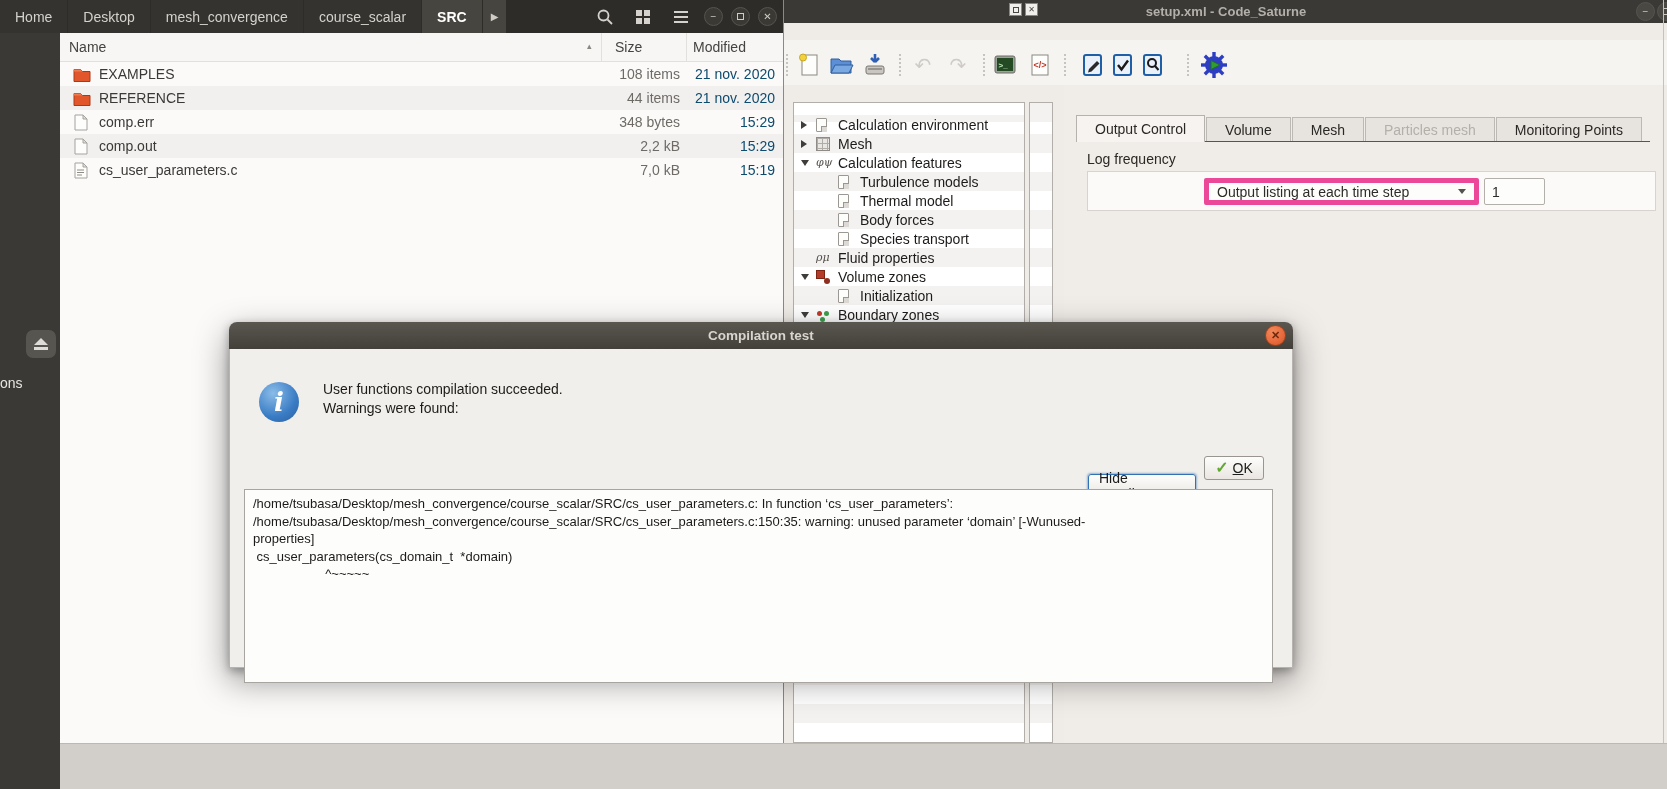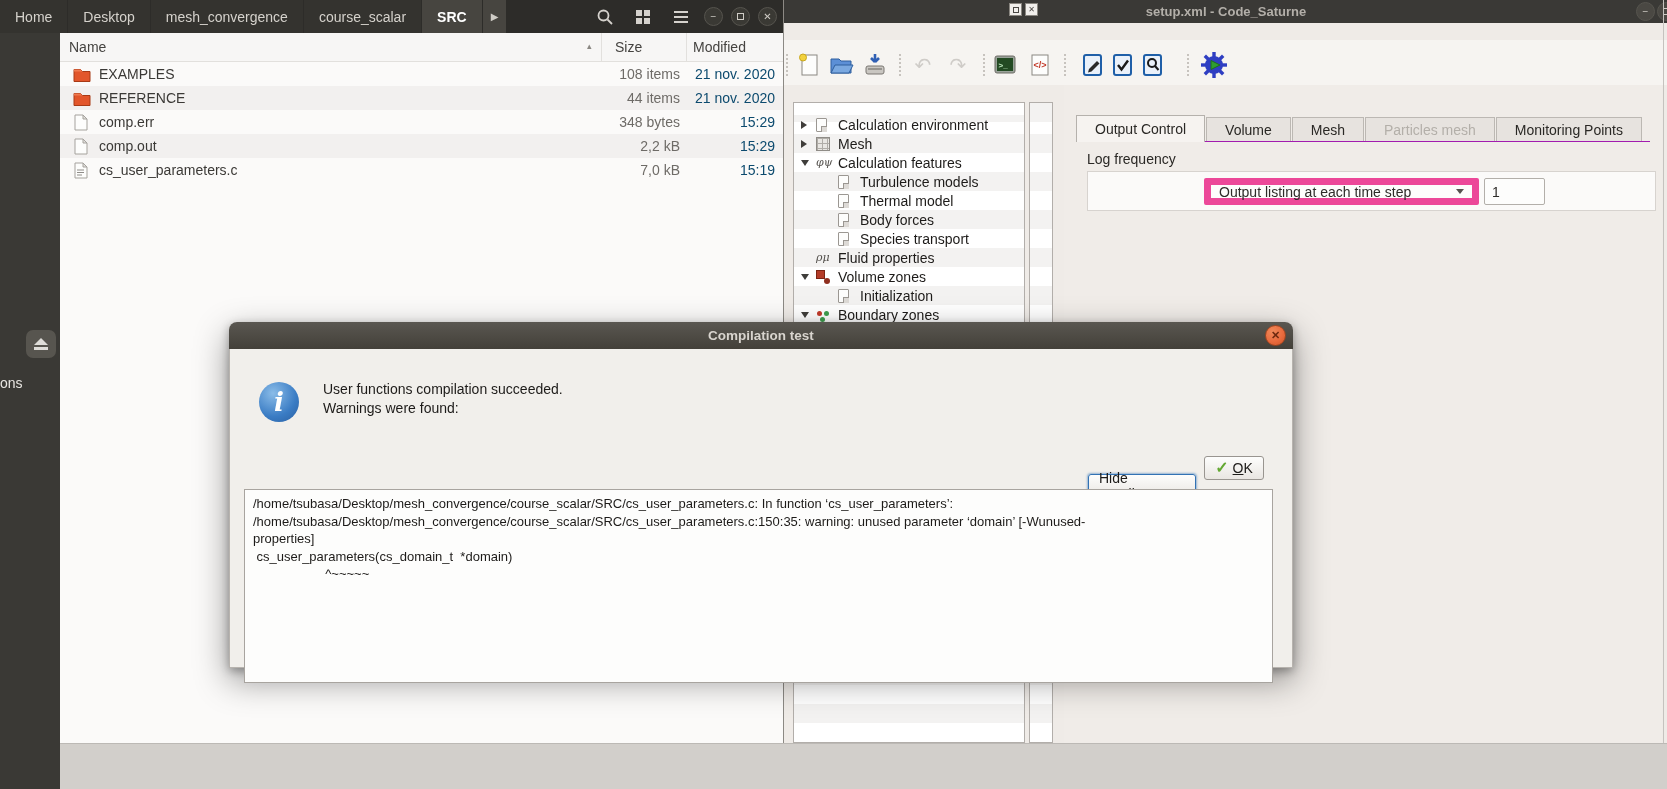--- a/index.html
+++ b/index.html
@@ -111,21 +111,21 @@
   .cs-tabbar { position:absolute; left:12px; top:30px; right:12px; height:27px; display:flex; align-items:flex-end;
                border-bottom:1px solid #a21caf; }
   .cs-tab { padding:0 18px; height:24px; display:flex; align-items:center; background:#e7e3df;
             border:1px solid #bcb8b3; border-bottom:none; margin-right:1px; color:#2a2825; white-space:nowrap; }
   .cs-tab.active { height:27px; background:#f6f3f0; border-color:#b5b1ac; margin-bottom:-1px; z-index:2; }
   .cs-tab.disabled { color:#b3afa9; }
   .cs-grouplabel { position:absolute; left:23px; top:66px; color:#2a2825; }
   .cs-groupbox { position:absolute; left:23px; top:86px; width:569px; height:40px; background:#fbfaf9;
                  border:1px solid #d7d3cf; }
   .cs-combo { position:absolute; left:116px; top:6px; width:275px; height:27px; background:#fdfdfc;
-              border:7px solid #ec4899; border-radius:2px; display:flex; align-items:center; padding:0 8px; }
+              border:5px solid #ec4899; border-radius:2px; display:flex; align-items:center; padding:0 8px; }
   .cs-combo .combo-arrow { margin-left:auto; width:0; height:0; border-left:4px solid transparent;
               border-right:4px solid transparent; border-top:5px solid #55524e; }
   .cs-spin { position:absolute; left:396px; top:6px; width:61px; height:27px; background:#fdfdfc;
              border:1px solid #b3afaa; border-radius:2px; display:flex; align-items:center; padding:0 7px; }
   .cs-rightline { position:absolute; left:879px; top:0; width:1px; height:743px; background:#c5c2be; }
 
   
   .dialog { position:absolute; left:229px; top:322px; width:1064px; height:346px; z-index:10;
             box-shadow:0 12px 34px rgba(0,0,0,.42), 0 3px 10px rgba(0,0,0,.3); border-radius:8px 8px 2px 2px; }
   .dlg-titlebar { position:absolute; left:0; top:0; width:100%; height:27px; border-radius:8px 8px 0 0;

